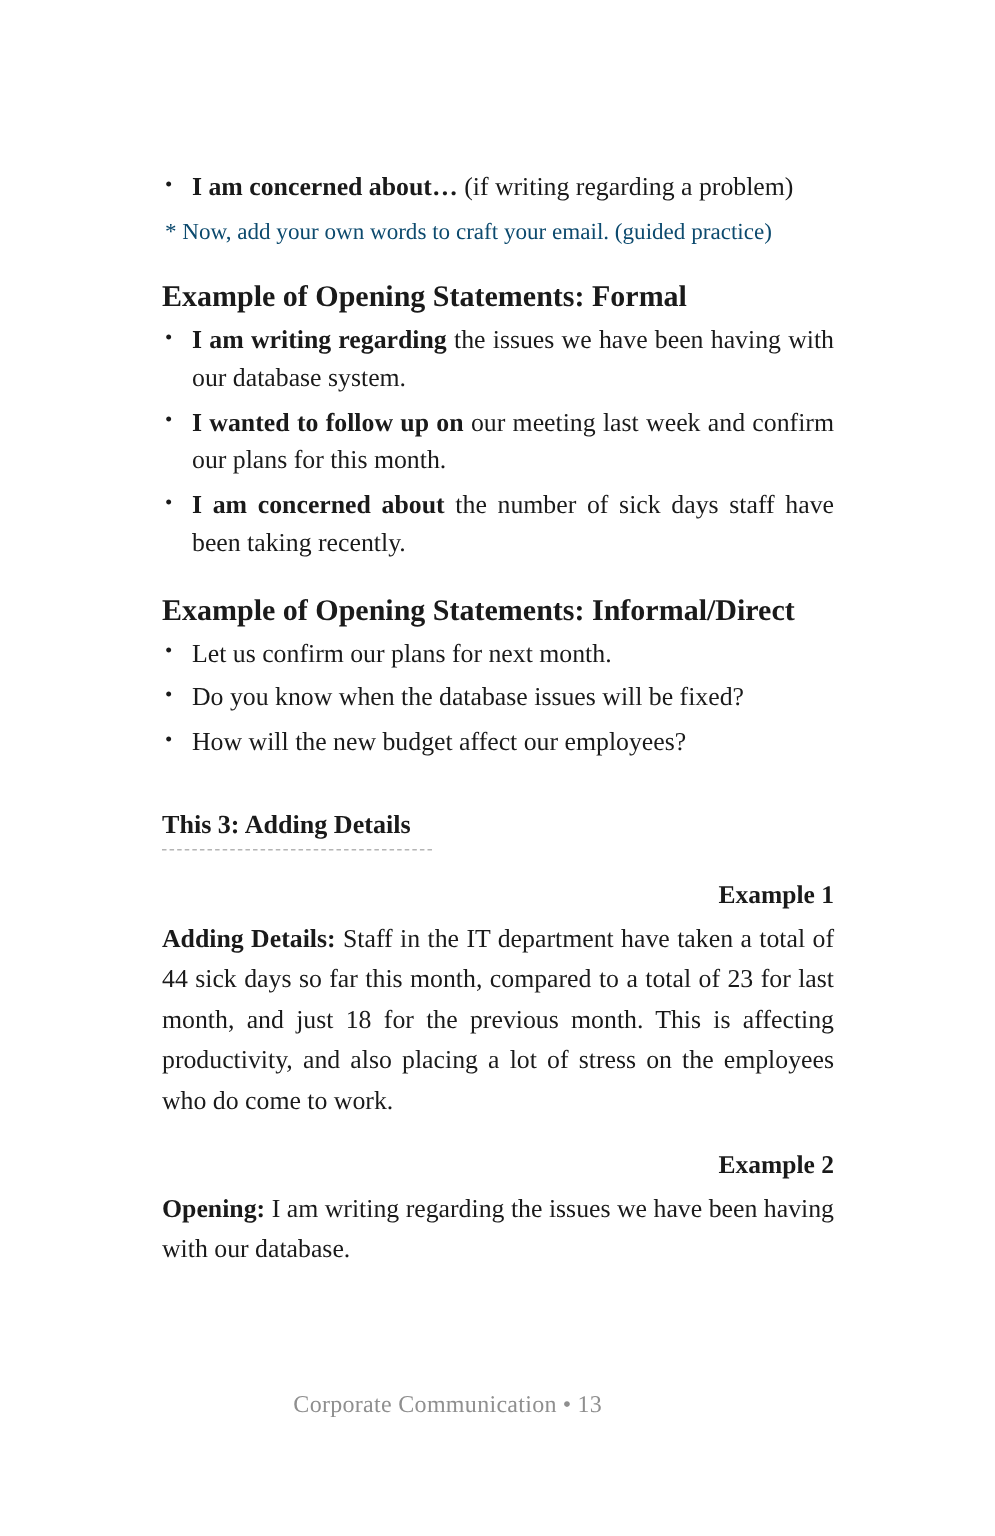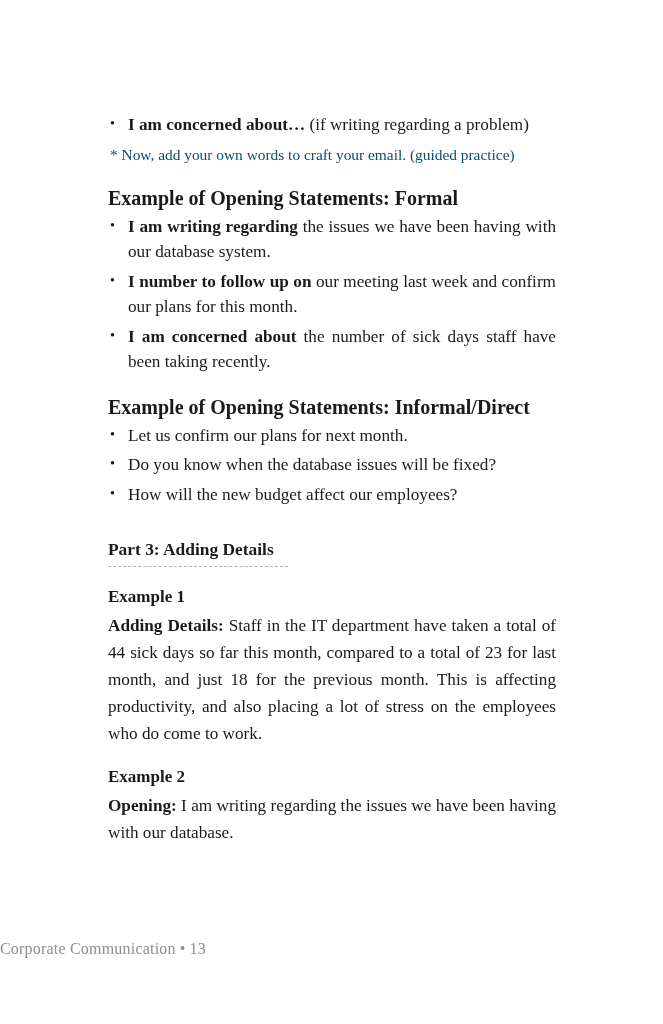--- a/index.html
+++ b/index.html
@@ -86,75 +86,75 @@
     bottom: 0;
     border-bottom: 1.5px dashed #b4b4b4;
   }
 
   
   .example-title {
     font-size: 17px;
     line-height: 24px;
     font-weight: bold;
     margin: 18px 0 3px 0;
+    text-align: right;
   }
   .para {
     font-size: 17.2px;
     line-height: 27px;
     margin: 2px 0 0 0;
     text-align: justify;
     text-justify: inter-word;
   }
   .para.gap { }
   .para .label { font-weight: bold; }
 
   
   .footer {
     position: absolute;
     left: 0;
     right: 0;
     top: 928px;
-    text-align: left;
+    text-align: center;
     font-size: 16px;
     color: #8f8f8f;
     letter-spacing: 0.2px;
-    margin-top: 12px;
   }
   .footer .dot { margin: 0 4px; }
 </style>
 </head>
 <body>
 
 <div class="page">
   <div class="content">
 
     <ul class="bullet-list">
       <li class="bullet-item tight"><span class="lead">I am concerned about…</span><span> (if writing regarding a problem)</span></li>
     </ul>
 
     <div class="note">* Now, add your own words to craft your email. (guided practice)</div>
 
     <div class="section-heading">Example of Opening Statements: Formal</div>
 
     <ul class="bullet-list">
       <li class="bullet-item spaced"><span class="lead">I am writing regarding</span><span> the issues we have been having with our database system.</span></li>
-      <li class="bullet-item spaced"><span class="lead">I number to follow up on</span><span> our meeting last week and confirm our plans for this month.</span></li>
+      <li class="bullet-item spaced"><span class="lead">I wanted to follow up on</span><span> our meeting last week and confirm our plans for this month.</span></li>
       <li class="bullet-item spaced"><span class="lead">I am concerned about</span><span> the number of sick days staff have been taking recently.</span></li>
     </ul>
 
     <div class="section-heading">Example of Opening Statements: Informal/Direct</div>
 
     <ul class="bullet-list">
       <li class="bullet-item spaced"><span>Let us confirm our plans for next month.</span></li>
       <li class="bullet-item spaced"><span>Do you know when the database issues will be fixed?</span></li>
       <li class="bullet-item spaced"><span>How will the new budget affect our employees?</span></li>
     </ul>
 
     <div>
-      <div class="part-heading">Part 3: Adding Details</div>
+      <div class="part-heading">This 3: Adding Details</div>
     </div>
 
     <div class="example-title">Example 1</div>
     <p class="para gap"><span class="label">Adding Details:</span><span> Staff in the IT department have taken a total of 44 sick days so far this month, compared to a total of 23 for last month, and just 18 for the previous month. This is affecting productivity, and also placing a lot of stress on the employees who do come to work.</span></p>
 
     <div class="example-title">Example 2</div>
     <p class="para"><span class="label">Opening:</span><span> I am writing regarding the issues we have been having with our database.</span></p>
 
   </div>
 

